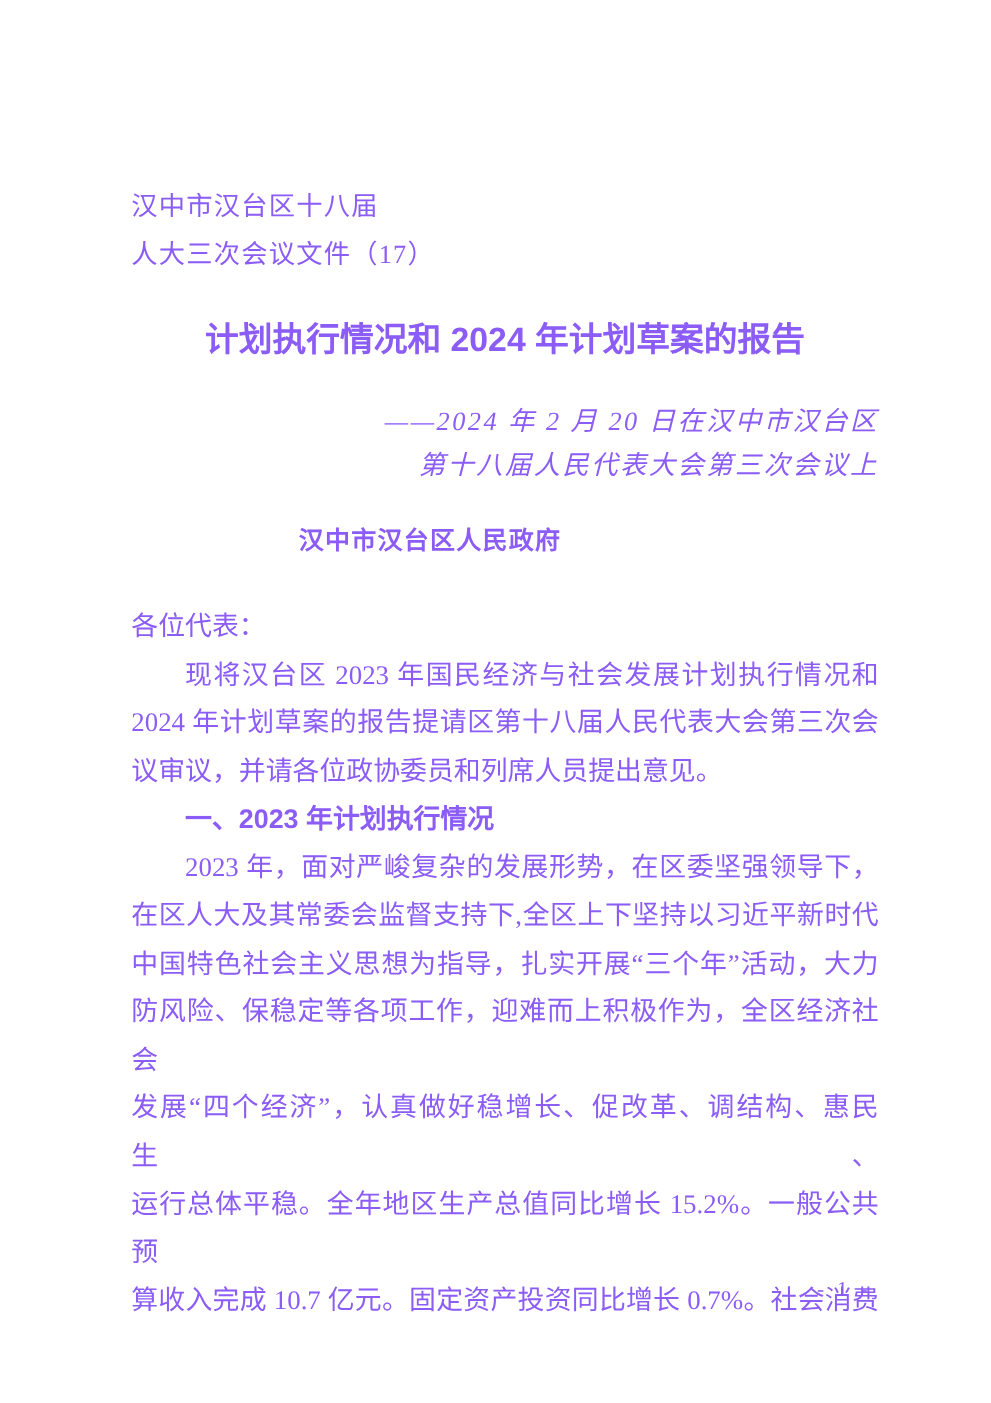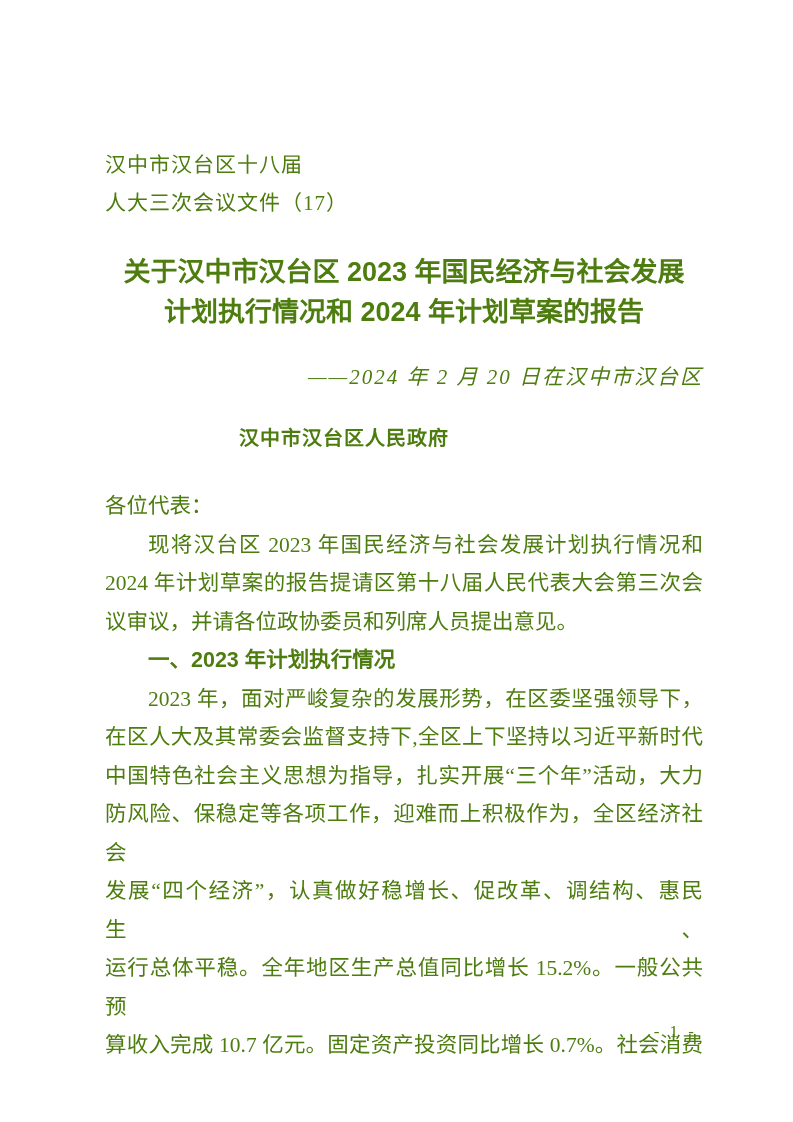--- a/index.html
+++ b/index.html
@@ -5,21 +5,21 @@
   html, body {
     margin: 0;
     padding: 0;
     background: #ffffff;
   }
   .page {
     position: relative;
     width: 793px;
     height: 1122px;
     background: #ffffff;
-    color: #4d7c0f;
+    color: #8b5cf6;
     overflow: hidden;
     font-family: "Liberation Serif", "DejaVu Serif", serif;
   }
   .content {
     padding-left: 105px;
     padding-right: 90px;
   }
   .doc-header {
     padding-top: 146px;
     font-size: 21px;
@@ -86,26 +86,26 @@
 
 <div class="page">
   <div class="content">
 
     <div class="doc-header">
       <div class="hline">汉中市汉台区十八届</div>
       <div class="hline">人大三次会议文件（17）</div>
     </div>
 
     <div class="doc-title">
-      <div>关于汉中市汉台区 2023 年国民经济与社会发展</div>
       <div>计划执行情况和 2024 年计划草案的报告</div>
     </div>
 
     <div class="doc-subtitle">
       <div>——2024 年 2 月 20 日在汉中市汉台区</div>
+      <div>第十八届人民代表大会第三次会议上</div>
     </div>
 
     <div class="doc-issuer">汉中市汉台区人民政府</div>
 
     <div class="doc-body">
       <div class="bline">各位代表：</div>
 
       <div class="bline just indent">现将汉台区 2023 年国民经济与社会发展计划执行情况和</div>
       <div class="bline just">2024 年计划草案的报告提请区第十八届人民代表大会第三次会</div>
       <div class="bline">议审议，并请各位政协委员和列席人员提出意见。</div>

